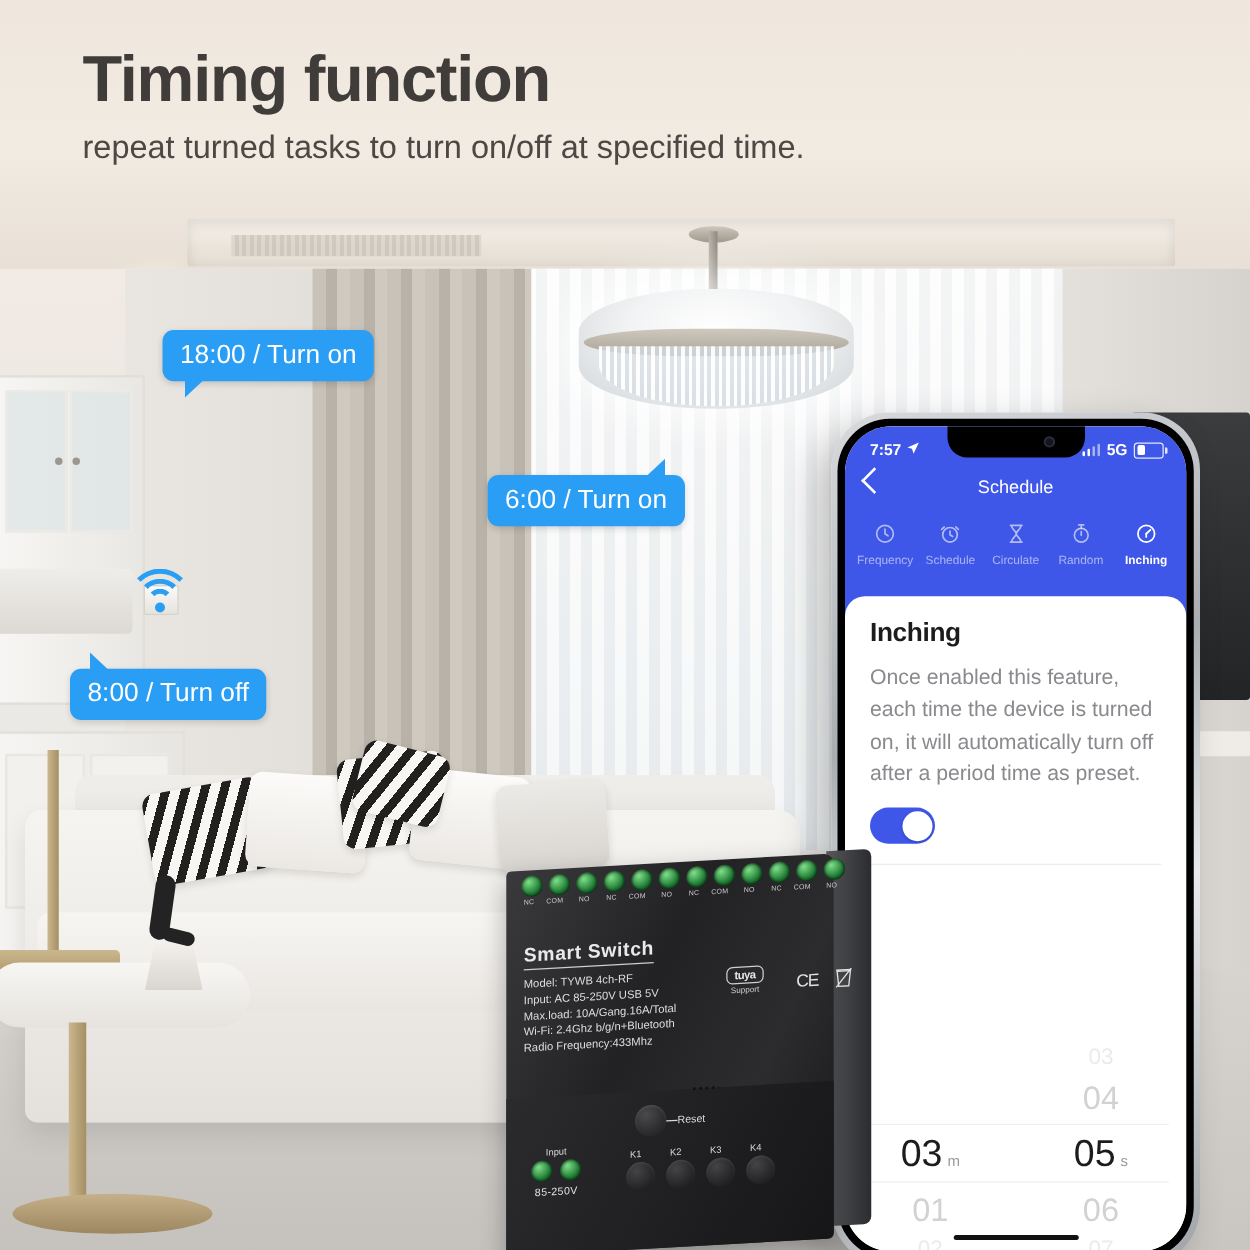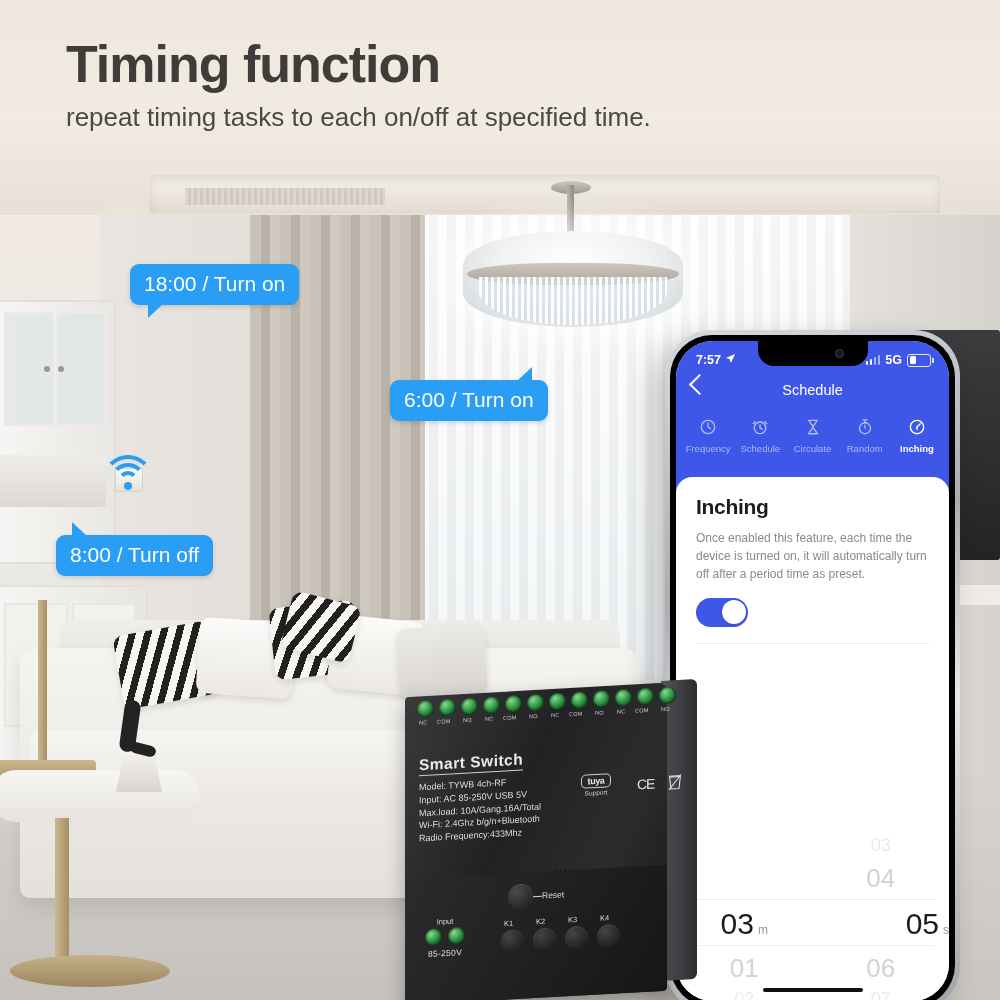--- a/index.html
+++ b/index.html
@@ -125,21 +125,21 @@
   .back{position:absolute;left:16px;top:4px;width:13px;height:13px;border-left:2.2px solid #fff;border-bottom:2.2px solid #fff;transform:rotate(45deg);}
   .tabs{display:flex;justify-content:space-around;padding:10px 6px 0 6px;}
   .tab{display:flex;flex-direction:column;align-items:center;gap:6px;width:54px;}
   .tab .tlabel{font-size:9.5px;color:rgba(255,255,255,.55);}
   .tab.active .tlabel{color:#fff;font-weight:bold;}
   .tab svg{display:block;}
   .tab .ic{stroke:rgba(255,255,255,.6);}
   .tab.active .ic{stroke:#fff;}
   .card{position:absolute;left:0;right:0;top:136px;bottom:0;background:#fff;border-radius:16px 16px 0 0;padding:18px 20px 0 20px;box-sizing:border-box;}
   .card h2{margin:0 0 10px 0;font-size:21px;color:#1c1c1e;font-weight:bold;letter-spacing:-.3px;}
-  .card p{margin:0;font-size:12px;line-height:1.52;color:#8a8a8e;}
+  .card p{margin:0;font-size:17px;line-height:1.52;color:#8a8a8e;}
   .toggle{margin-top:14px;width:52px;height:29px;border-radius:15px;background:#3f57e8;position:relative;}
   .toggle .knob{position:absolute;right:2.5px;top:2.5px;width:24px;height:24px;border-radius:50%;background:#fff;box-shadow:0 1px 3px rgba(0,0,0,.2);}
   .divider{margin-top:16px;height:1px;background:#ececec;}
   .picker{position:absolute;left:0;right:0;top:360px;height:170px;display:flex;}
   .pcol{flex:1;position:relative;}
   .prow{position:absolute;left:0;right:0;text-align:center;font-size:26px;color:#d2d2d4;}
   .prow.sel{color:#1c1c1e;font-size:30px;}
   .prow .unit{font-size:12px;color:#9a9a9e;margin-left:4px;}
   .prow.f1{opacity:.45;font-size:18px;}
   .psel-line{position:absolute;left:14px;right:14px;height:1px;background:#efefef;}
@@ -248,21 +248,21 @@
     <div class="wifi">
       <div class="arc a1"></div>
       <div class="arc a2"></div>
       <div class="arc a3"></div>
       <div class="dot"></div>
     </div>
   </div>
 
   <div class="headline">
     <h1 class="h1">Timing function</h1>
-    <p class="sub">repeat timing tasks to each on/off at specified time.</p>
+    <p class="sub">repeat turned tasks to turn on/off at specified time.</p>
   </div>
 
   <div class="bubble" id="bubble-1800">
     <span>18:00 / Turn on</span>
     <span class="tail tail-bl"></span>
   </div>
   <div class="bubble" id="bubble-600">
     <span>6:00 / Turn on</span>
     <span class="tail tail-tr"></span>
   </div>
@@ -362,21 +362,21 @@
               <div class="prow sel" style="top:70px;">
                 <span>03</span><span class="unit">m</span>
               </div>
               <div class="prow" style="top:116px;">01</div>
               <div class="prow f1" style="top:152px;">02</div>
             </div>
 
             <div class="pcol">
               <div class="prow f1" style="top:-2px;">03</div>
               <div class="prow" style="top:26px;">04</div>
-              <div class="prow sel" style="top:70px;text-align:right;">
+              <div class="prow sel" style="top:70px;">
                 <span>05</span><span class="unit">s</span>
               </div>
               <div class="prow" style="top:116px;">06</div>
               <div class="prow f1" style="top:152px;">07</div>
             </div>
           </div>
         </div>
 
         <div class="home-ind"></div>
       </div>

